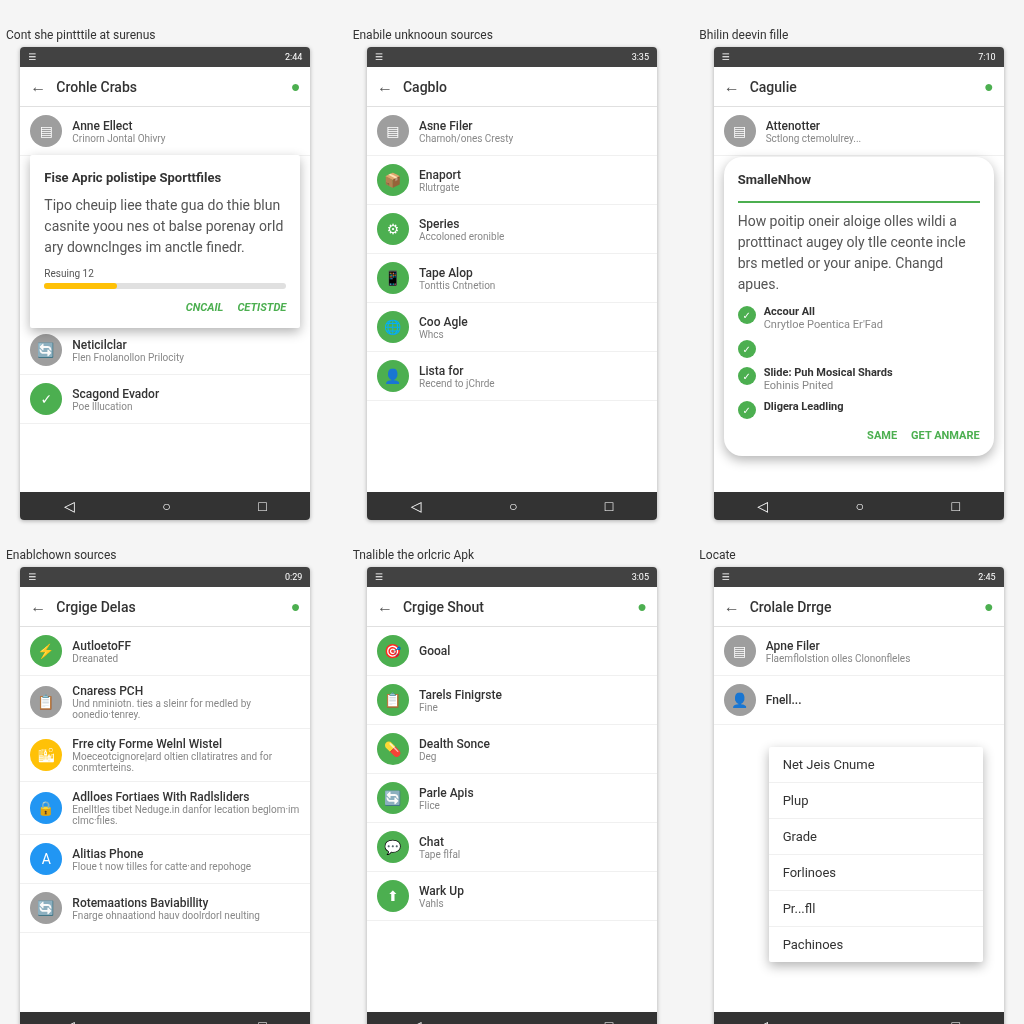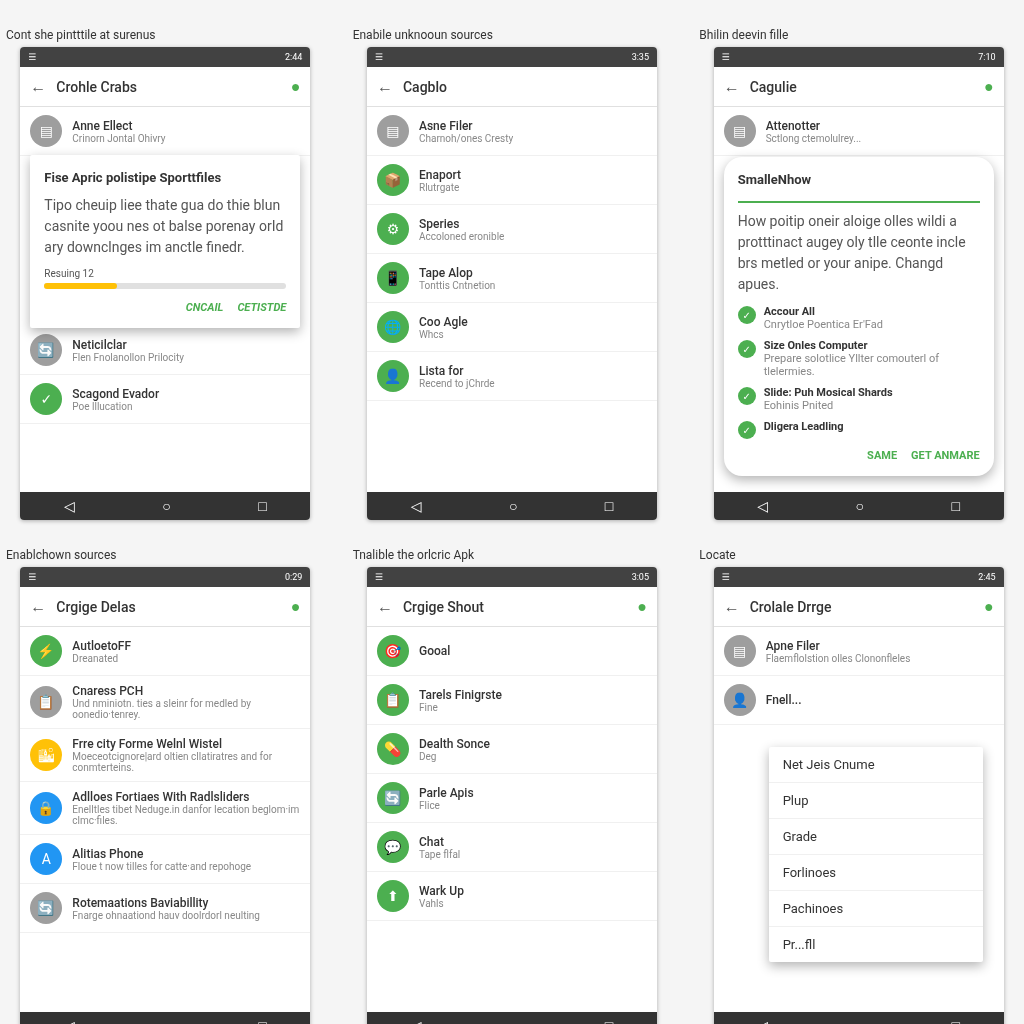--- a/index.html
+++ b/index.html
@@ -323,24 +323,20 @@
           <div class="dialog-body">How poitip oneir aloige olles wildi a protttinact augey oly tlle ceonte incle brs metled or your anipe. Changd apues.</div>
           <div class="dialog-check-item">
             <div class="check-circle">✓</div>
             <div class="check-text-group">
               <div class="check-title">Accour All</div>
               <div class="check-sub">Cnrytloe Poentica Er'Fad</div>
             </div>
           </div>
           <div class="dialog-check-item">
             <div class="check-circle">✓</div>
-            <div class="check-text-group">
-              <div class="check-title">Size Onles Computer</div>
-              <div class="check-sub">Prepare solotlice Yllter comouterl of tlelermies.</div>
-            </div>
           </div>
           <div class="dialog-check-item">
             <div class="check-circle">✓</div>
             <div class="check-text-group">
               <div class="check-title">Slide: Puh Mosical Shards</div>
               <div class="check-sub">Eohinis Pnited</div>
             </div>
           </div>
           <div class="dialog-check-item">
             <div class="check-circle">✓</div>
@@ -515,22 +511,22 @@
           <div class="text-group">
             <div class="item-title">Fnell...</div>
           </div>
         </div>
 
         <div class="dropdown-menu">
           <div class="dropdown-item">Net Jeis Cnume</div>
           <div class="dropdown-item">Plup</div>
           <div class="dropdown-item">Grade</div>
           <div class="dropdown-item">Forlinoes</div>
+          <div class="dropdown-item">Pr...fll</div>
           <div class="dropdown-item">Pachinoes</div>
-          <div class="dropdown-item">Pr...fll</div>
         </div>
       </div>
       <div class="nav-bar">
         <span>◁</span>
         <span>○</span>
         <span>□</span>
       </div>
     </div>
   </div>
 

